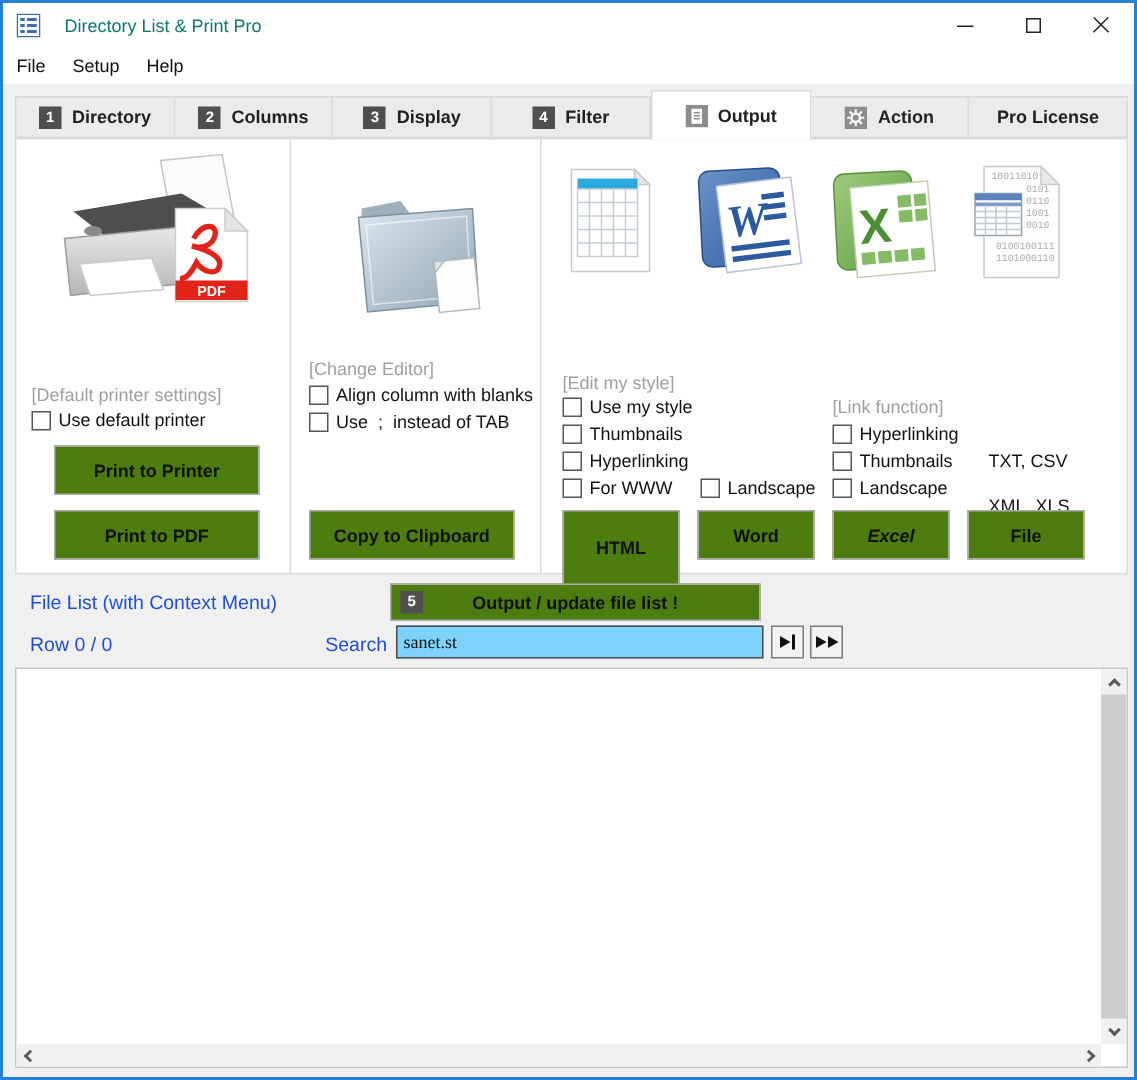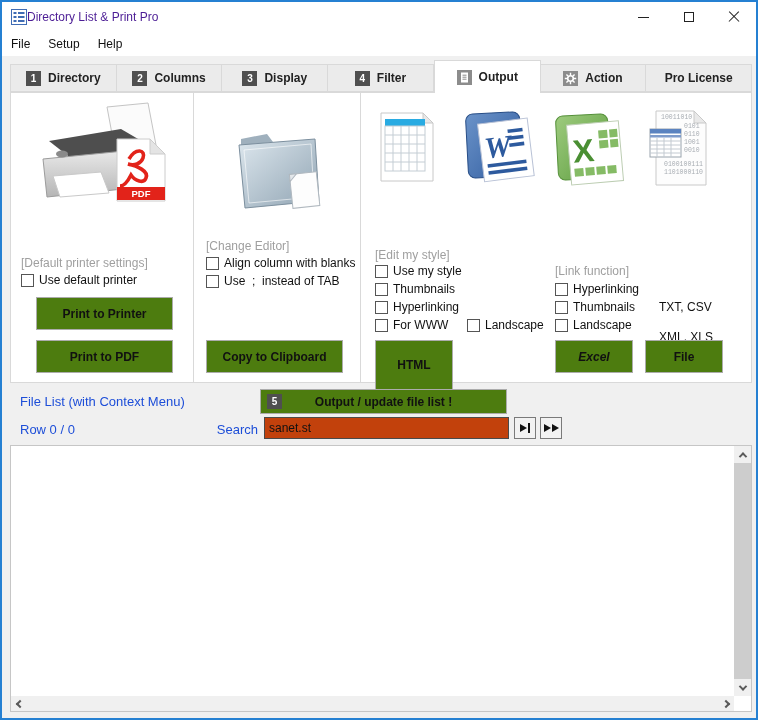--- a/index.html
+++ b/index.html
@@ -4,21 +4,21 @@
 <style>
   * { margin:0; padding:0; box-sizing:border-box; }
   html,body { width:758px; height:720px; font-family:"Liberation Sans", sans-serif; background:#fff; }
   .window {
     position:relative; width:758px; height:720px;
     border:2px solid #2580d2; background:#f0f0f0; overflow:hidden;
   }
   
   .titlebar { position:absolute; left:0; top:0; right:0; height:30px; background:#fff; display:flex; align-items:center; }
   .title-icon { margin-left:9px; width:16px; height:16px; }
-  .title-text { margin-left:0; font-size:12px; color:#4c1d95; }
+  .title-text { margin-left:16px; font-size:12px; color:#0f766e; }
   .win-controls { position:absolute; right:0; top:0; height:30px; display:flex; }
   .win-btn { width:45px; height:30px; display:flex; align-items:center; justify-content:center; cursor:default; }
   .glyph-min { width:11px; height:1px; background:#222; }
   .glyph-max { width:10px; height:10px; border:1px solid #222; }
   .glyph-close { position:relative; width:12px; height:12px; }
   .glyph-close::before,.glyph-close::after { content:""; position:absolute; left:-1px; top:5px; width:14px; height:1.4px; background:#222; }
   .glyph-close::before { transform:rotate(45deg); }
   .glyph-close::after { transform:rotate(-45deg); }
   
   .menubar { position:absolute; left:0; top:30px; right:0; height:24px; background:#fff; display:flex; align-items:center; padding-left:9px; }
@@ -37,21 +37,21 @@
   .cb-row { position:absolute; display:flex; align-items:center; }
   .cb { width:13px; height:13px; background:#fff; border:1px solid #555; flex:0 0 auto; }
   .cb-label { margin-left:5px; font-size:12px; color:#111; white-space:pre; }
   .btn { position:absolute; background:#4d7c0f; border:1px solid #acacac; font-size:12px; font-weight:bold; color:#111; display:flex; align-items:center; justify-content:center; text-align:center; }
   .fmt-text { position:absolute; font-size:12px; color:#111; white-space:pre; }
   .icon-abs { position:absolute; }
   
   .static-label { position:absolute; font-size:13px; color:#1d4ed8; white-space:pre; }
   .create-btn { left:258px; top:387px; width:247px; height:25px; }
   .create-btn .num-badge { position:absolute; left:6px; top:4px; }
-  .search-input { position:absolute; left:262px; top:415px; width:245px; height:22px; border:1px solid #4a4a4a; background:#c2410c; font-family:Liberation Sans, sans-serif; font-size:12px; padding:0 4px; color:#111; }
+  .search-input { position:absolute; left:262px; top:415px; width:245px; height:22px; border:1px solid #4a4a4a; background:#7dd3fc; font-family:Liberation Serif, serif; font-size:12px; padding:0 4px; color:#111; }
   .mini-btn { position:absolute; top:415px; width:22px; height:22px; background:#f2f2f2; border:1px solid #7a7a7a; display:flex; align-items:center; justify-content:center; }
   .tri { width:0; height:0; border-left:7px solid #111; border-top:4.5px solid transparent; border-bottom:4.5px solid transparent; }
   .bar { width:2px; height:10px; background:#111; margin-left:1px; }
   .tri2 { margin-left:1px; }
   
   .list-area { position:absolute; left:8px; top:443px; width:742px; height:267px; background:#fff; border:1px solid #c6c6c6; }
   .v-scroll { position:absolute; right:0; top:0; width:17px; bottom:15px; background:#f0f0f0; }
   .v-thumb { position:absolute; left:0; right:0; top:17px; bottom:17px; background:#cdcdcd; }
   .h-scroll { position:absolute; left:0; right:17px; bottom:0; height:15px; background:#f0f0f0; }
   .sb-btn { position:absolute; display:flex; align-items:center; justify-content:center; }
@@ -298,20 +298,21 @@
     </div>
     <div class="cb-row" style="left:544px; top:225px;">
       <span class="cb"></span>
       <span class="cb-label">Landscape</span>
     </div>
 
     <span class="fmt-text" style="left:648px; top:207px;">TXT, CSV</span>
     <span class="fmt-text" style="left:648px; top:225px;margin-top:12px;">XML, XLS</span>
 
     <div class="btn" style="left:364px; top:247px; width:78px; height:50px;">HTML</div>
+    <div class="btn" style="left:454px; top:247px; width:78px; height:33px;">Word</div>
     <div class="btn" style="left:544px; top:247px; width:78px; height:33px;font-style:italic;">Excel</div>
     <div class="btn" style="left:634px; top:247px; width:78px; height:33px;">File</div>
   </div>
 
   <span class="static-label" style="left:18px; top:392px;">File List (with Context Menu)</span>
   <div class="btn create-btn">
     <span class="num-badge">5</span>
     <span>Output / update file list !</span>
   </div>
 

